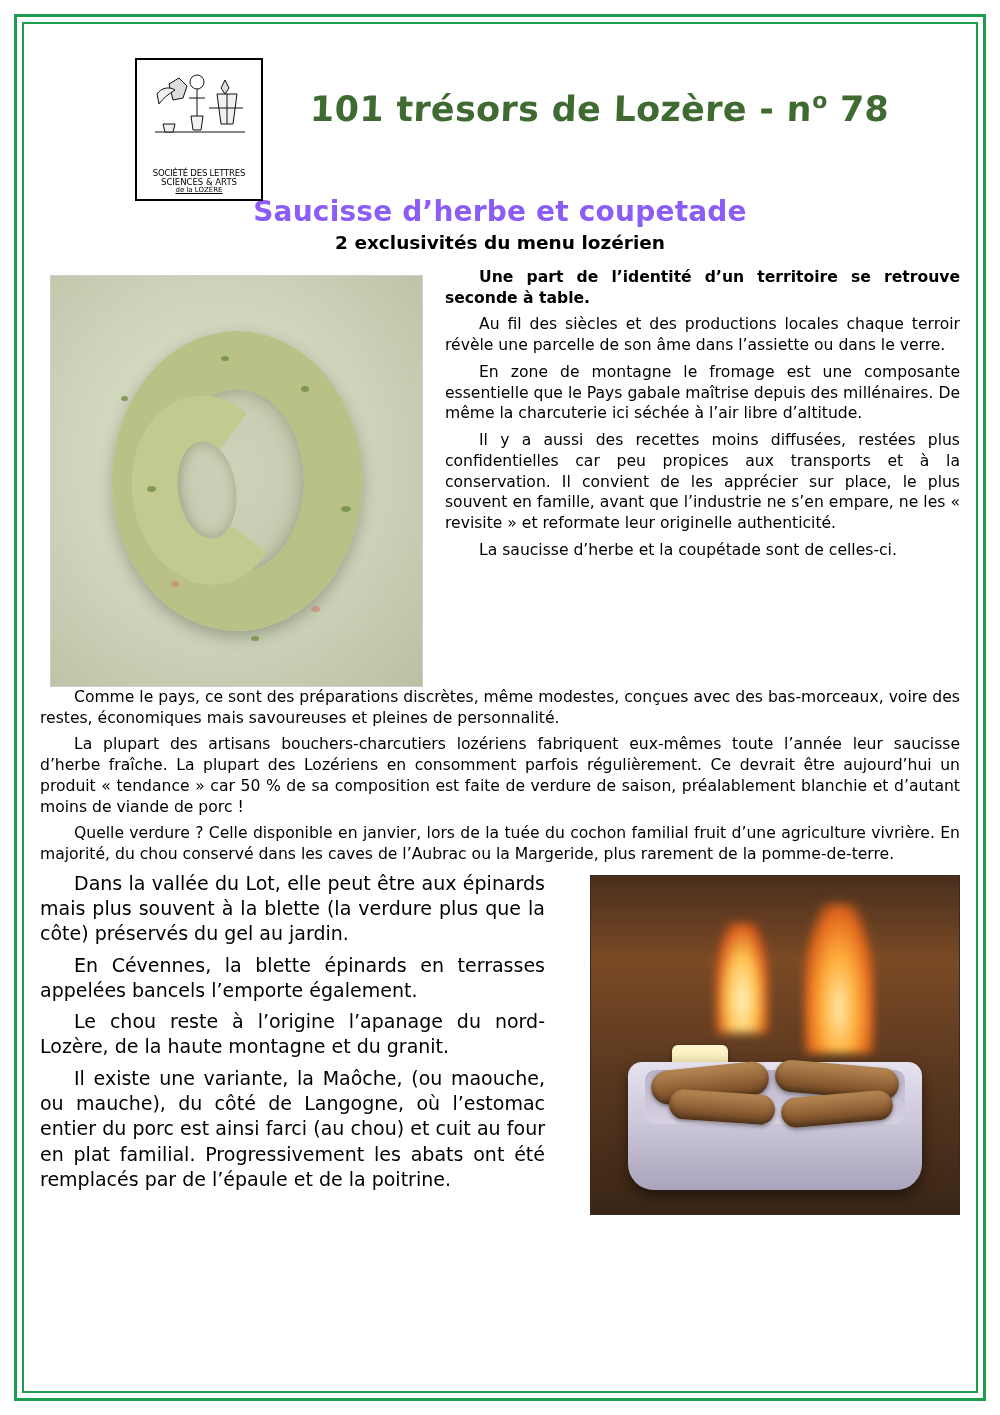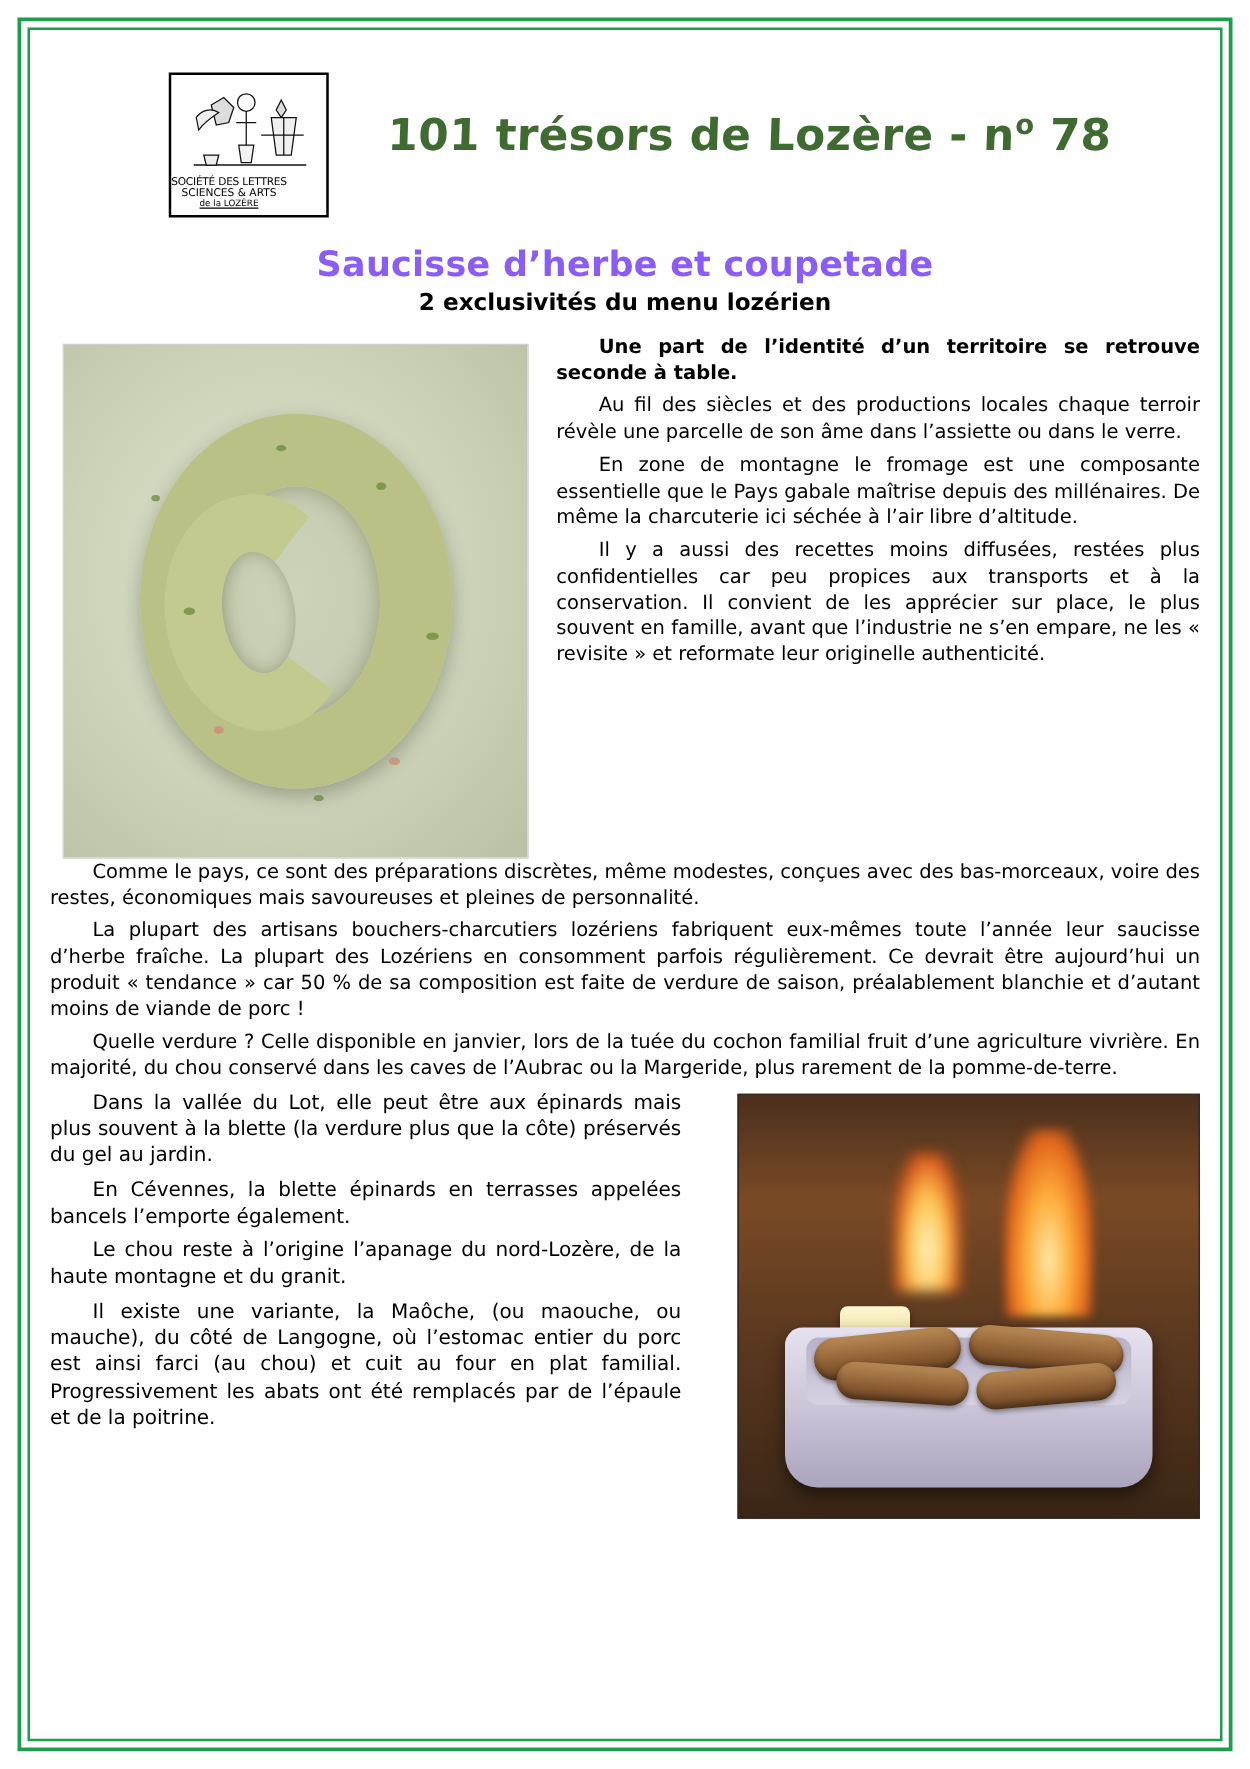--- a/index.html
+++ b/index.html
@@ -43,27 +43,27 @@
   
   .header {
     position: relative;
     height: 145px;
   }
   .logo-box {
     position: absolute;
     left: 95px;
     top: 18px;
     width: 128px;
-    height: 116px;
+    height: 143px;
     border: 2px solid #000;
     box-sizing: border-box;
     background: #fff;
     display: flex;
     flex-direction: column;
-    align-items: flex-start;
+    align-items: center;
     justify-content: flex-end;
     padding-bottom: 4px;
   }
   .logo-art {
     position: absolute;
     left: 0;
     top: 4px;
     width: 100%;
     height: 86px;
   }
@@ -207,21 +207,21 @@
     text-indent: 34px;
   }
 
   
   .bottom-section {
     position: relative;
     margin-top: 4px;
   }
   .bottom-text {
     width: 505px;
-    font-size: 16px;
+    font-size: 19px;
     line-height: 1.33;
     text-align: justify;
   }
   .bottom-text p {
     margin: 0 0 6px 0;
     text-indent: 34px;
   }
   .fireplace-photo {
     position: absolute;
     right: 0;
@@ -351,20 +351,21 @@
       <div class="sausage-speck p" style="left:260px;top:330px;width:9px;height:6px;"></div>
       <div class="sausage-speck" style="left:170px;top:80px;width:8px;height:5px;"></div>
       <div class="sausage-speck" style="left:200px;top:360px;width:8px;height:5px;"></div>
     </div>
 
     <div class="top-text">
       <p><b>Une part de l’identité d’un territoire se retrouve seconde à table.</b></p>
       <p>Au fil des siècles et des productions locales chaque terroir révèle une parcelle de son âme dans l’assiette ou dans le verre.</p>
       <p>En zone de montagne le fromage est une composante essentielle que le Pays gabale maîtrise depuis des millénaires. De même la charcuterie ici séchée à l’air libre d’altitude.</p>
       <p>Il y a aussi des recettes moins diffusées, restées plus confidentielles car peu propices aux transports et à la conservation. Il convient de les apprécier sur place, le plus souvent en famille, avant que l’industrie ne s’en empare, ne les « revisite » et reformate leur originelle authenticité.</p>
+      <p>La saucisse d’herbe et la coupétade sont de celles-ci.</p>
     </div>
   </div>
 
   <div class="body-text">
     <p>Comme le pays, ce sont des préparations discrètes, même modestes, conçues avec des bas-morceaux, voire des restes, économiques mais savoureuses et pleines de personnalité.</p>
     <p>La plupart des artisans bouchers-charcutiers lozériens fabriquent eux-mêmes toute l’année leur saucisse d’herbe fraîche. La plupart des Lozériens en consomment parfois régulièrement. Ce devrait être aujourd’hui un produit « tendance » car 50 % de sa composition est faite de verdure de saison, préalablement blanchie et d’autant moins de viande de porc !</p>
     <p>Quelle verdure ? Celle disponible en janvier, lors de la tuée du cochon familial fruit d’une agriculture vivrière. En majorité, du chou conservé dans les caves de l’Aubrac ou la Margeride, plus rarement de la pomme-de-terre.</p>
   </div>
 
   <div class="bottom-section clearfix">

